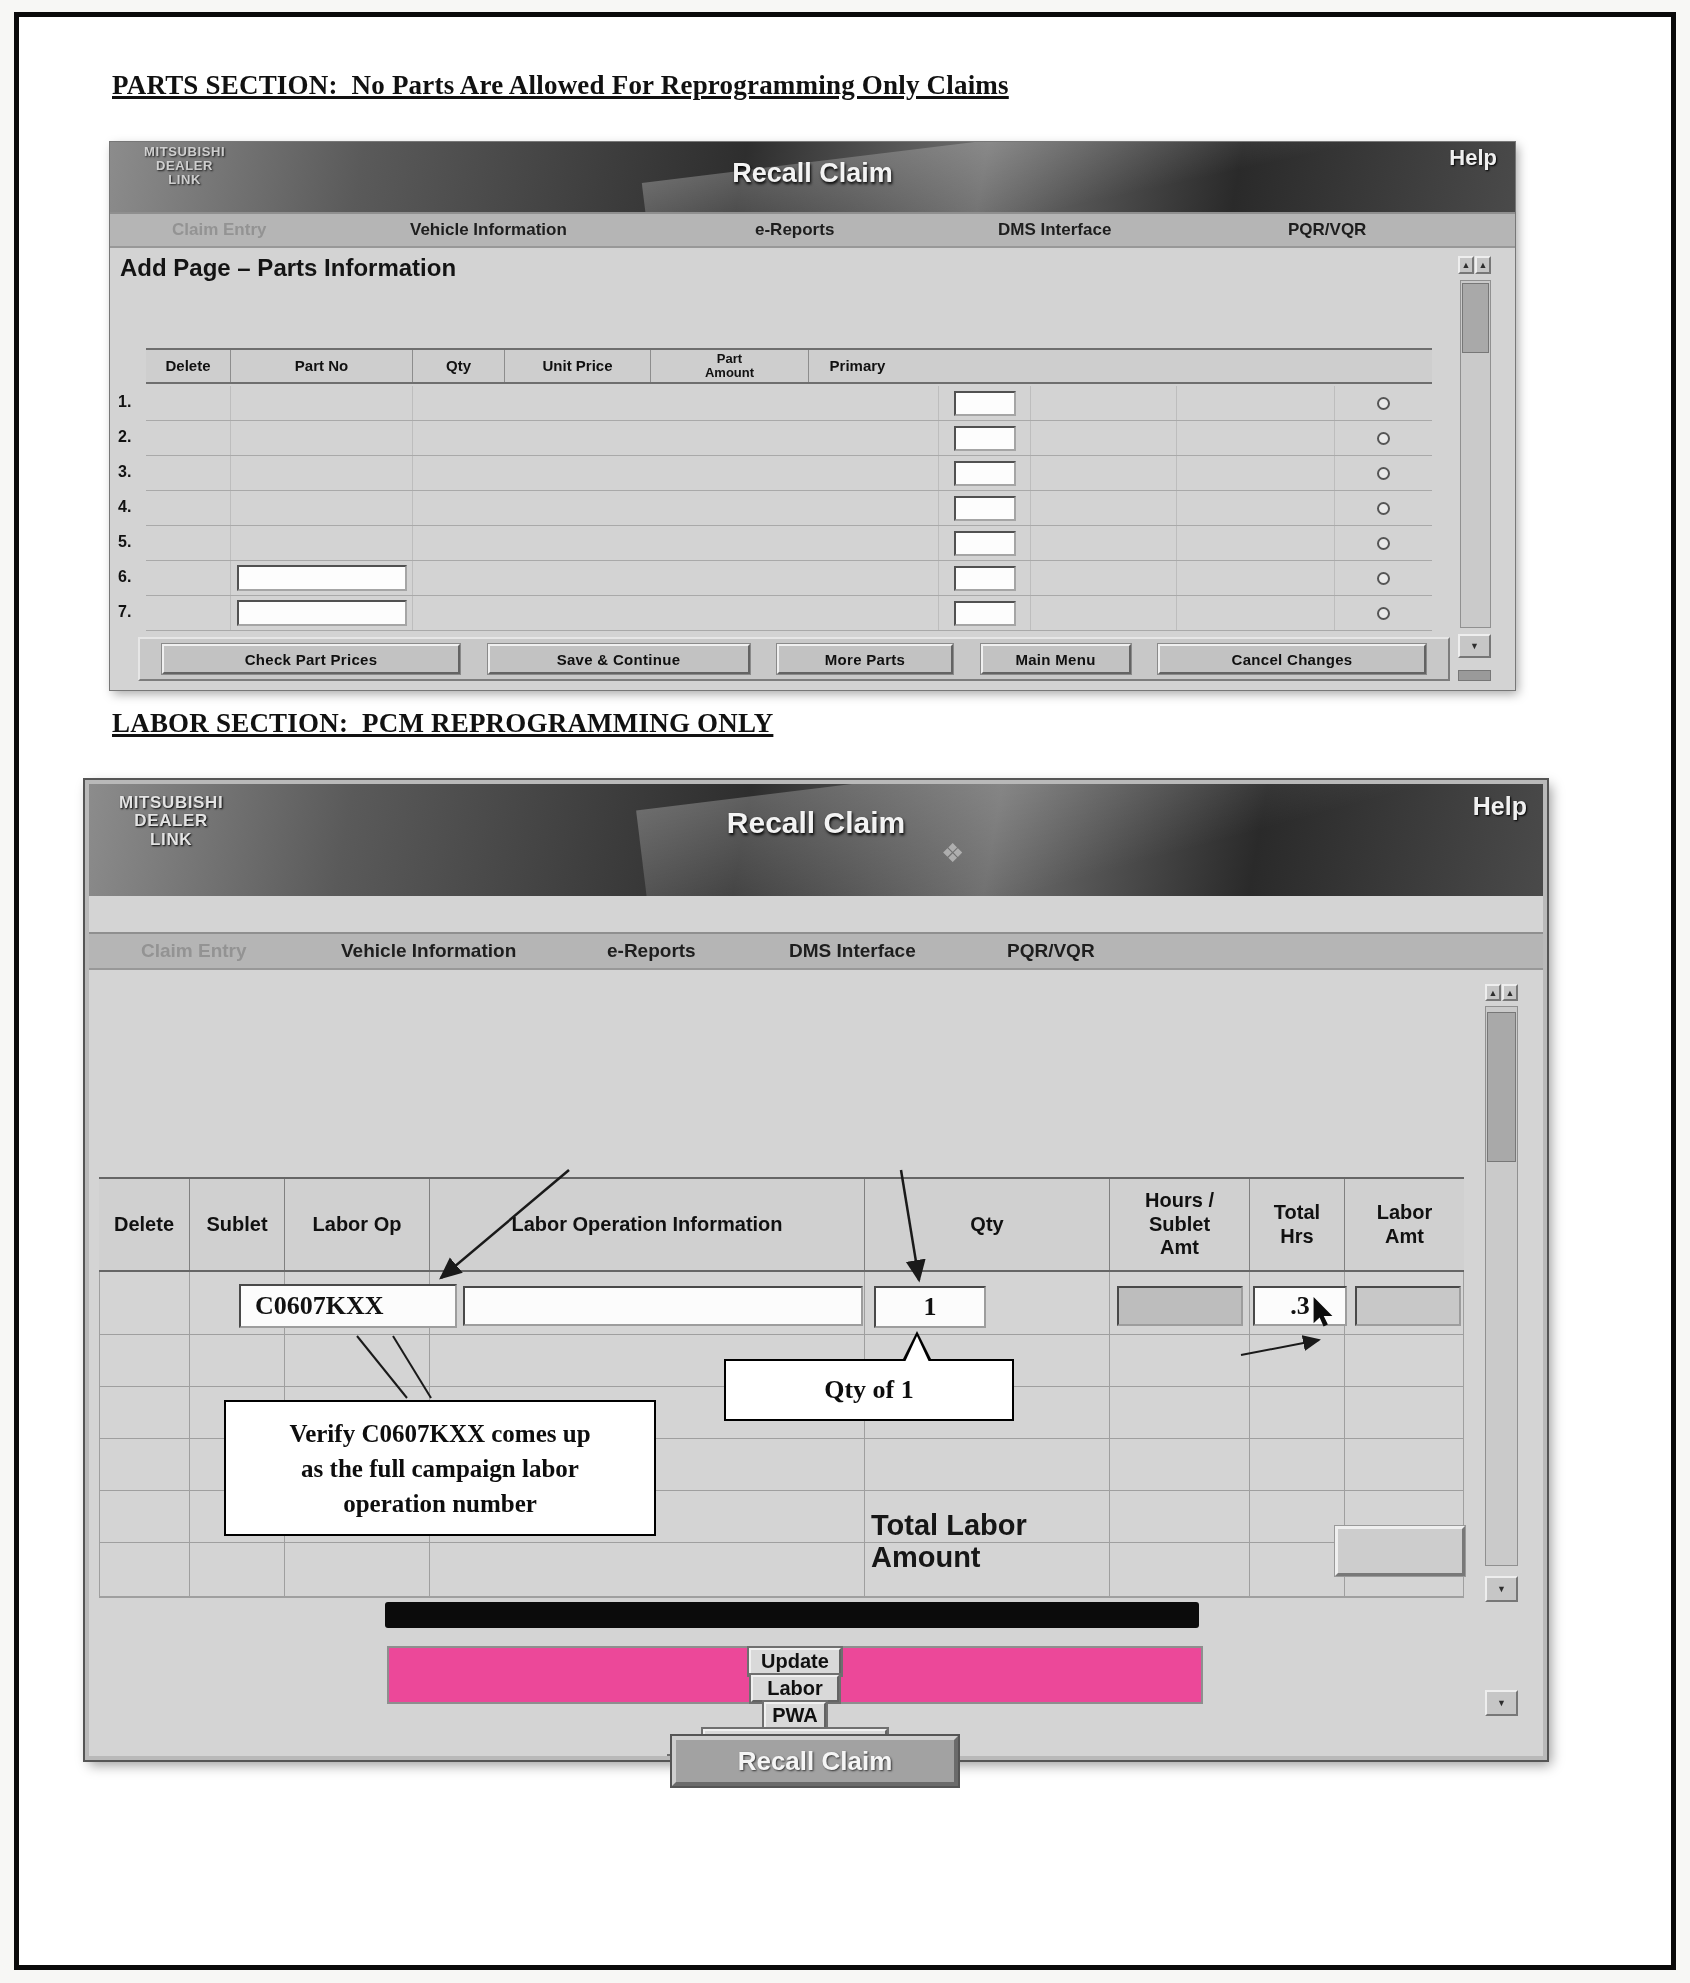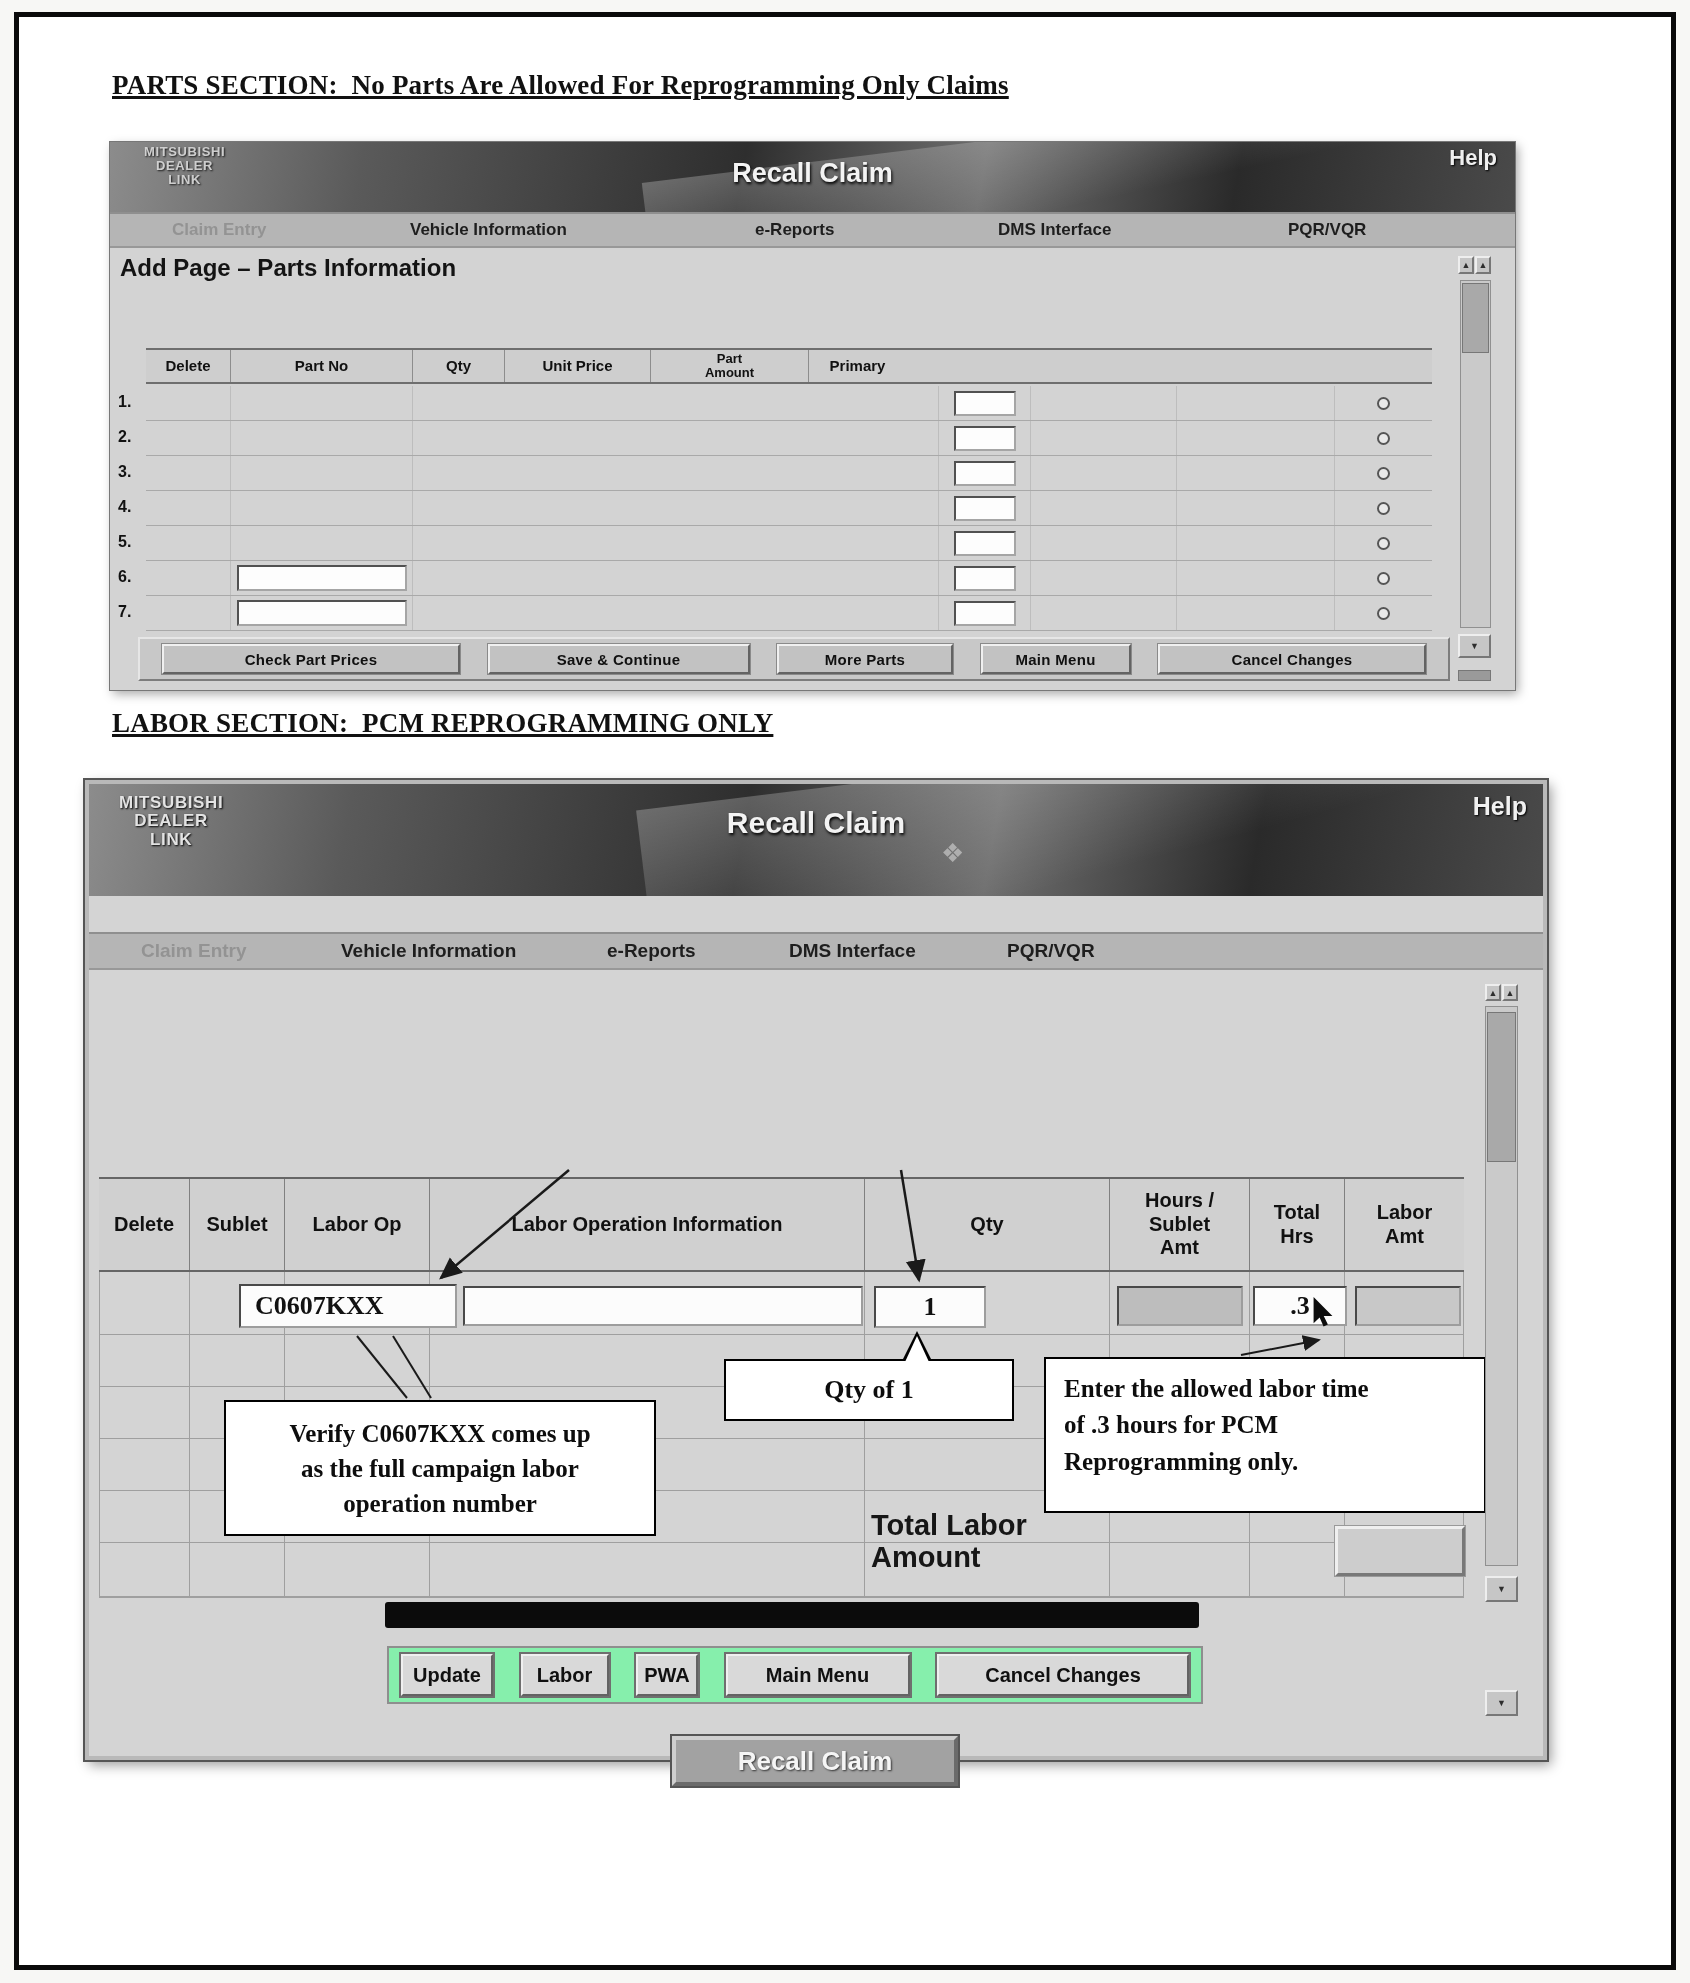--- a/index.html
+++ b/index.html
@@ -103,22 +103,22 @@
   .tri-w { position:absolute; left:179px; top:-25px; width:0; height:0; border-left:12px solid transparent; border-right:12px solid transparent; border-bottom:26px solid #fff; }
 
   #verify-callout { left:135px; top:616px; width:432px; height:136px; font-size:25px; line-height:1.4; display:flex; flex-direction:column; align-items:center; justify-content:center; text-align:center; }
   #labor-time-callout { left:955px; top:573px; width:442px; height:156px; font-size:25px; line-height:1.45; padding:12px 18px; }
 
   .total-labor { position:absolute; left:782px; top:726px; font-weight:bold; font-size:29px; color:#161616; line-height:1.1; }
   .amount-box { position:absolute; left:1246px; top:742px; width:130px; height:50px; background:#cdcdcd;
                 border:3px solid; border-color:#efefef #787878 #787878 #efefef; box-shadow:0 0 0 1px #999; }
   .black-bar { position:absolute; left:296px; top:818px; width:814px; height:26px; background:#0b0b0b; border-radius:3px; }
 
-  .l-buttons { position:absolute; left:298px; top:862px; width:816px; height:58px; background:#86efac; border:2px solid #8e8e8e;
-               display:flex; align-items:center; justify-content:space-between; padding:0 12px; }
+  .l-buttons { position:absolute; left:298px; top:862px; width:816px; height:58px; background:#ec4899; border:2px solid #8e8e8e;
+               display:flex; align-items:center; justify-content:space-between; padding:0 12px;flex-direction:column; }
   .l-buttons .btn { height:42px; font-size:20px; background:#d9d9d9; box-shadow:0 0 0 2px #6f6f6f; }
 
   .bottom-tab { position:absolute; left:672px; top:1736px; width:286px; height:50px; background:#a2a2a2;
                 border:4px solid; border-color:#cfcfcf #6b6b6b #6b6b6b #cfcfcf; box-shadow:0 0 0 2px #555;
                 color:#f5f5f5; font-weight:bold; font-size:26px; display:flex; align-items:center; justify-content:center;
                 text-shadow:1px 1px 2px #333; cursor:pointer; z-index:5; }
 </style>
 </head>
 <body>
 
@@ -374,25 +374,20 @@
     <div class="tri-w"></div>
     <span>Qty of 1</span>
   </div>
 
   <div class="ann-box" id="verify-callout">
     <div>Verify C0607KXX comes up</div>
     <div>as the full campaign labor</div>
     <div>operation number</div>
   </div>
 
-  <div class="ann-box" id="labor-time-callout">
-    <div>Enter the allowed labor time</div>
-    <div>of .3 hours for PCM</div>
-    <div>Reprogramming only.</div>
-  </div>
 
   <div class="total-labor">
     <div>Total Labor</div>
     <div>Amount</div>
   </div>
   <div class="amount-box"></div>
 
   <div class="black-bar"></div>
 
   <div class="l-buttons">

